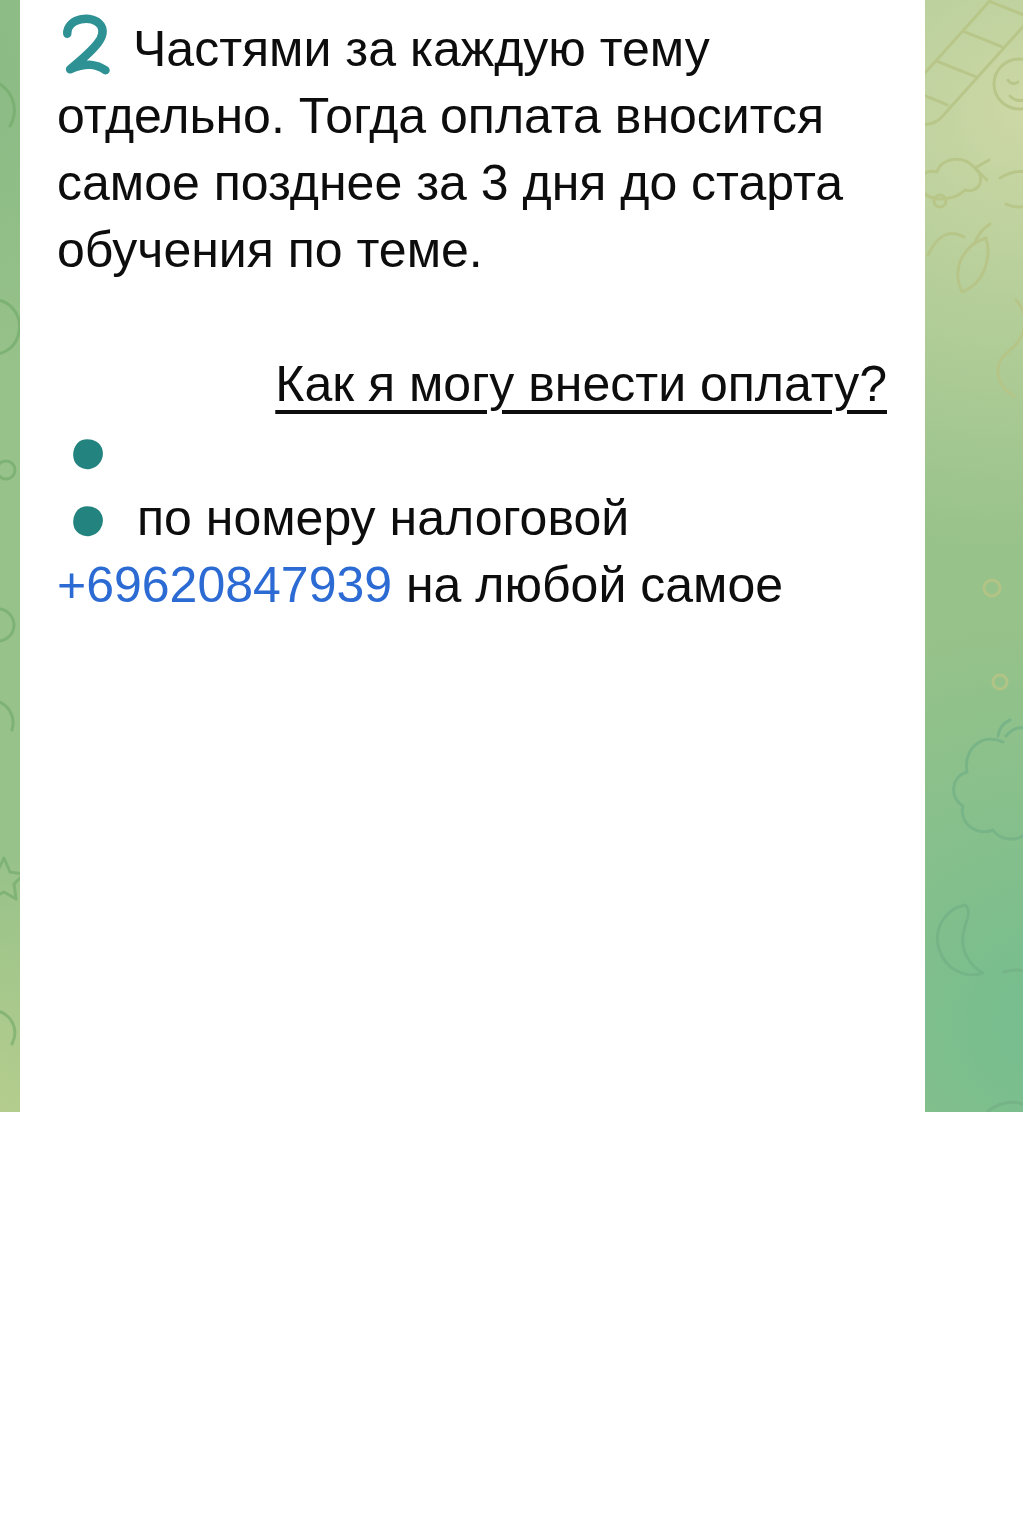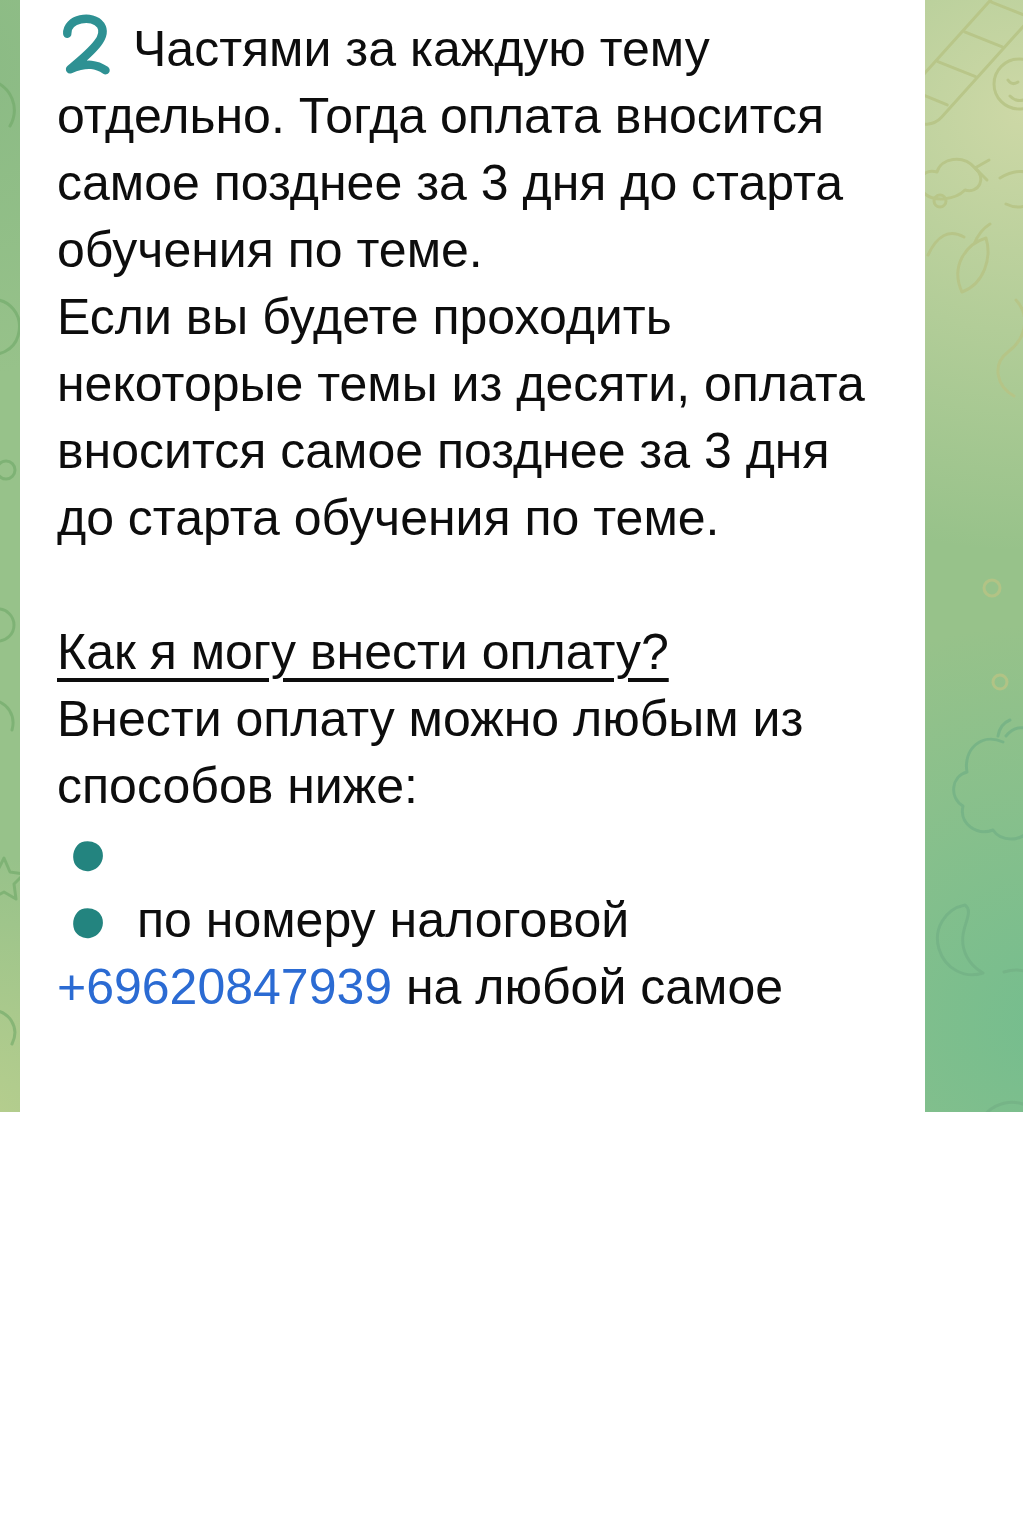--- a/index.html
+++ b/index.html
@@ -36,21 +36,21 @@
     border-radius:0 0 46px 0;
   }
   .tail{position:absolute;left:0;top:1502px;}
   .msg{
     position:relative;
     padding:12px 38px 0 37px;
     font-size:50px;line-height:67px;
     color:var(--text-black);
   }
   .para{margin:0;}
-  .gap{margin-top:67px;}
+  .gap{margin-top:67px;text-align:right;}
   .heading span{
     text-decoration:underline;
     text-decoration-thickness:4px;
     text-underline-offset:9px;
   }
   .emoji-digit{
     display:inline-block;width:56px;height:66px;
     vertical-align:-12px;margin-right:20px;
   }
   .bullet{
@@ -136,27 +136,25 @@
     <div class="msg">
 
       <p class="para">
         <span class="emoji-digit">
           <svg width="56" height="66" viewBox="0 0 60 70" fill="none">
             <path d="M11 23 C10 7 38 1 47 14 C54 25 42 38 14 61 C33 53 43 56 52 62" stroke="#2e9193" stroke-width="9" stroke-linecap="round" stroke-linejoin="round"></path>
           </svg>
         </span><span>Частями за каждую тему отдельно. Тогда оплата вносится самое позднее за 3 дня до старта обучения по теме.</span>
       </p>
 
-      <p class="para">Если вы будете проходить некоторые темы из десяти, оплата вносится самое позднее за 3 дня до старта обучения по теме.</p>
 
       <p class="para gap heading">
         <span>Как я могу внести оплату?</span>
       </p>
 
-      <p class="para">Внести оплату можно любым из способов ниже:</p>
 
       <p class="para">
         <span class="bullet"></span>
       </p>
 
       <p class="para">
         <span class="bullet"></span><span>по номеру налоговой </span><a class="link">+69620847939</a><span> на любой самое</span>
       </p>
 
 

